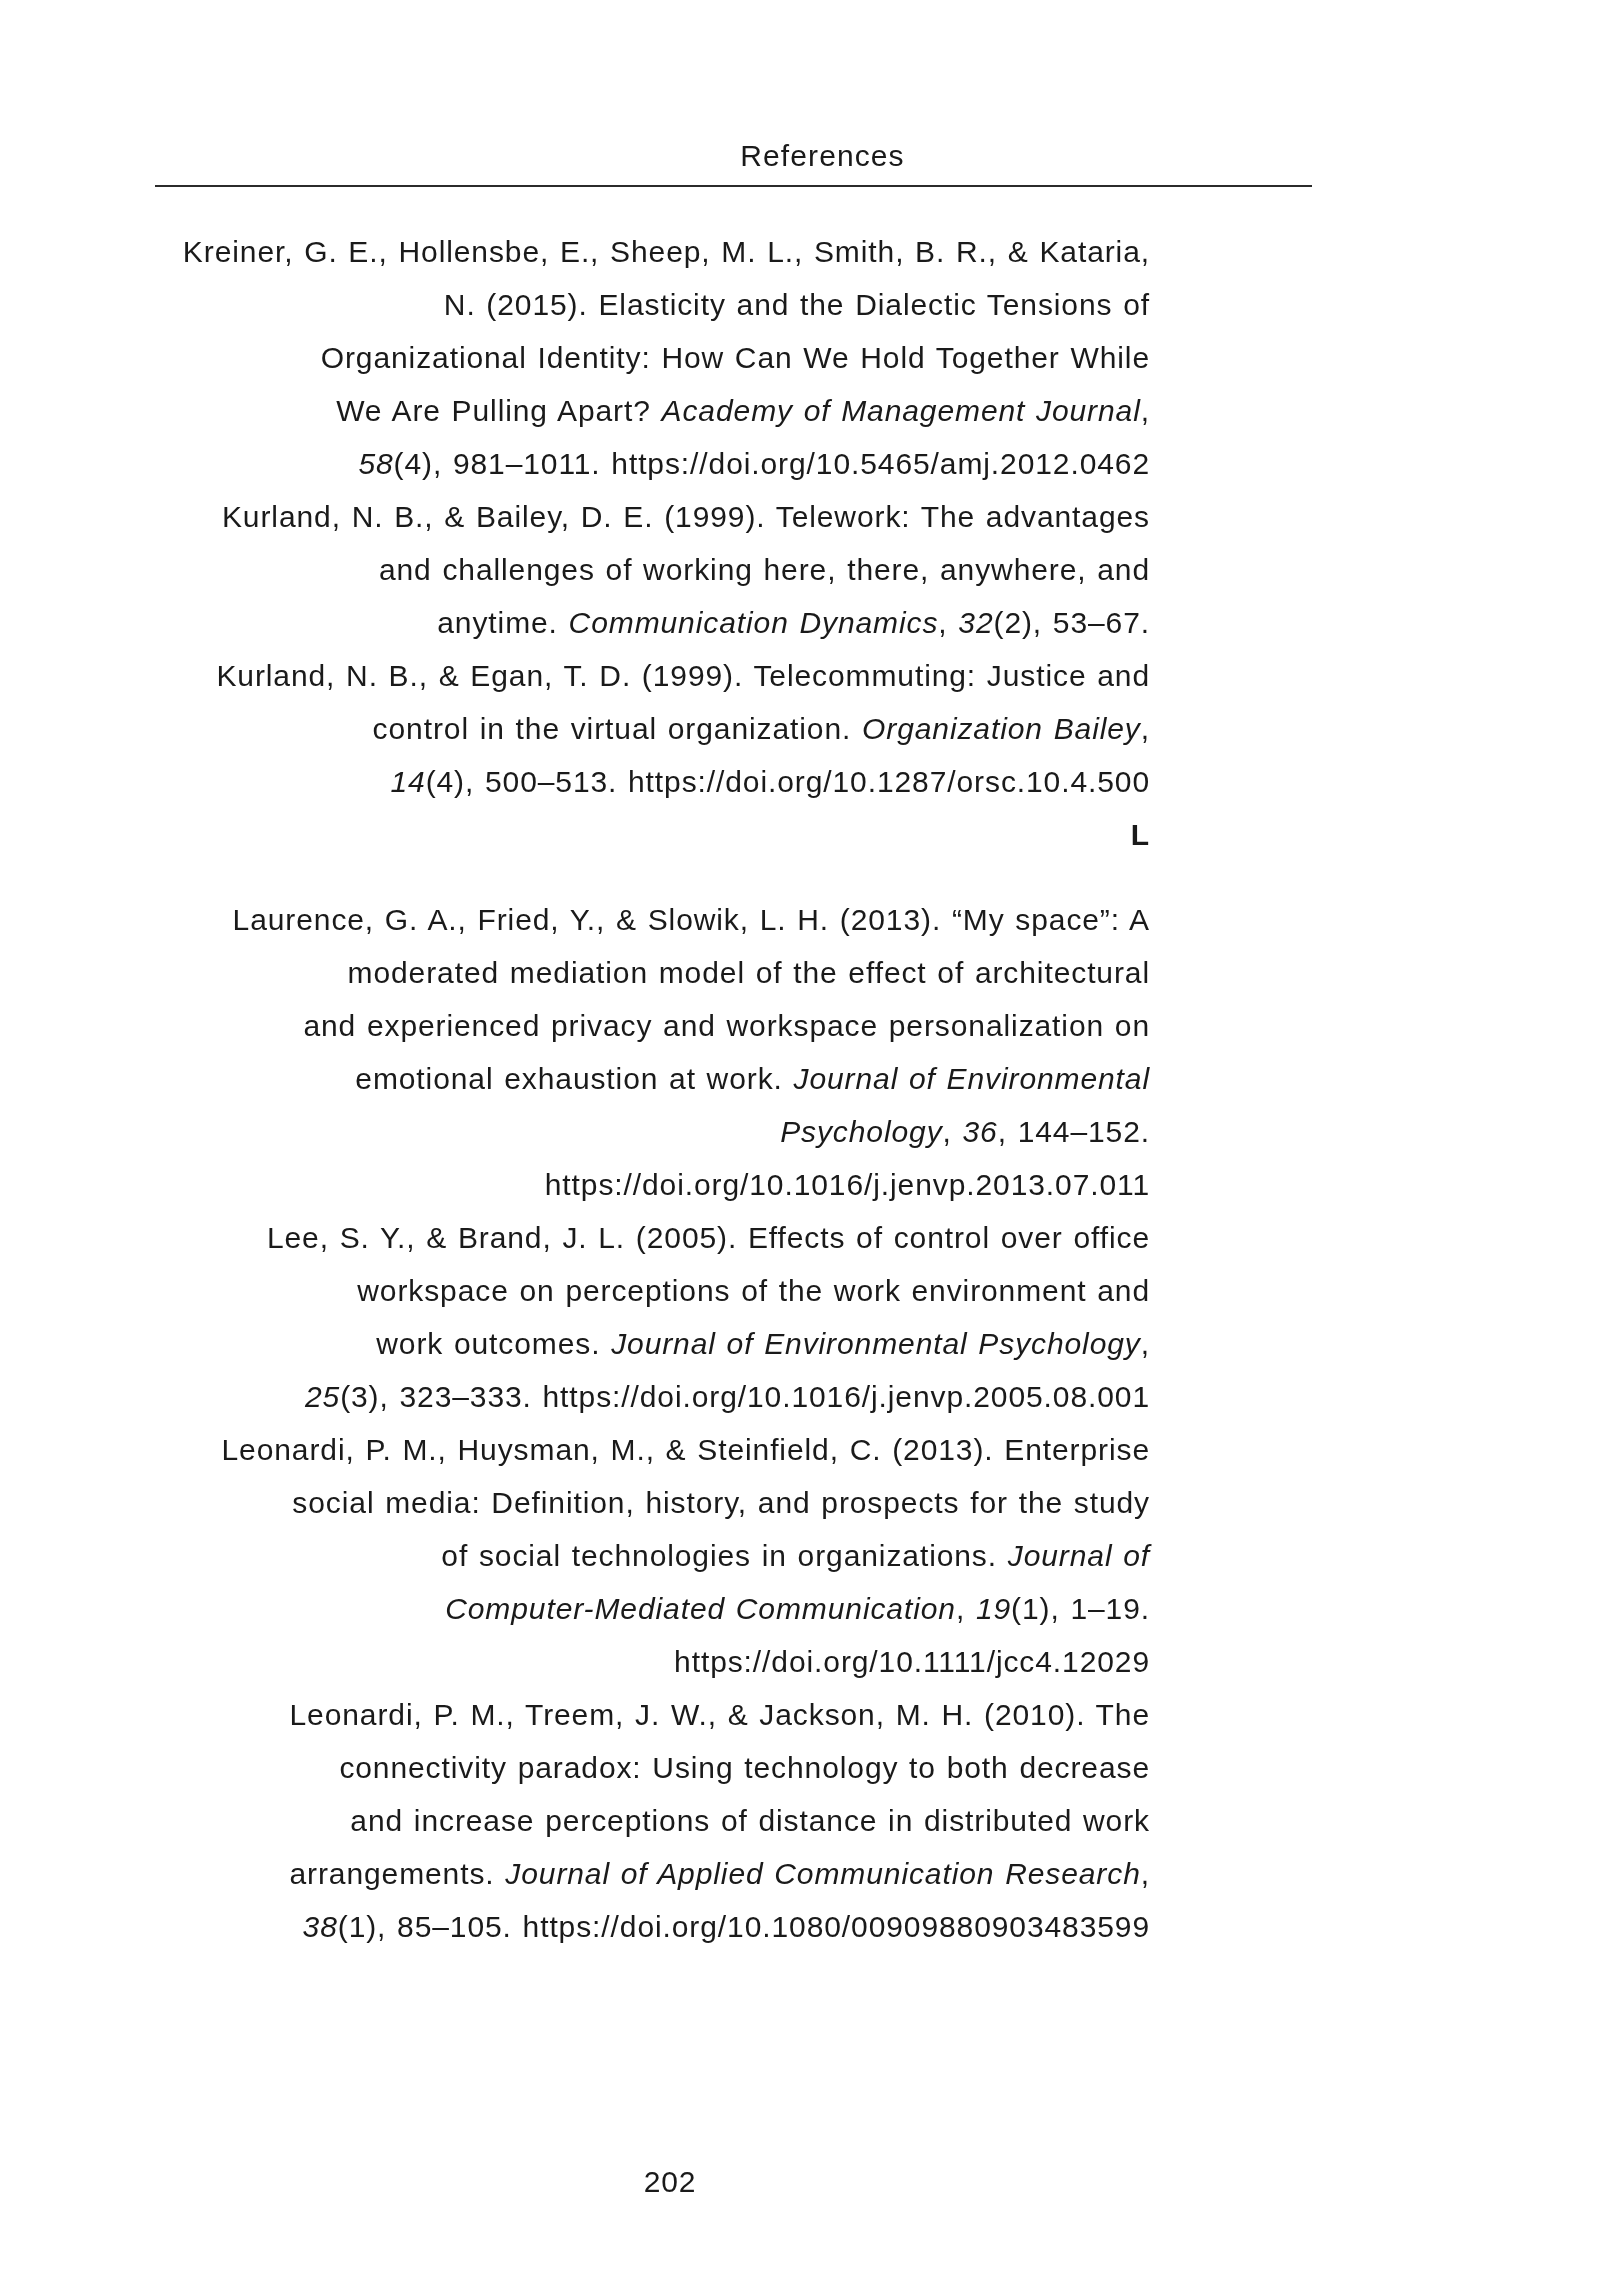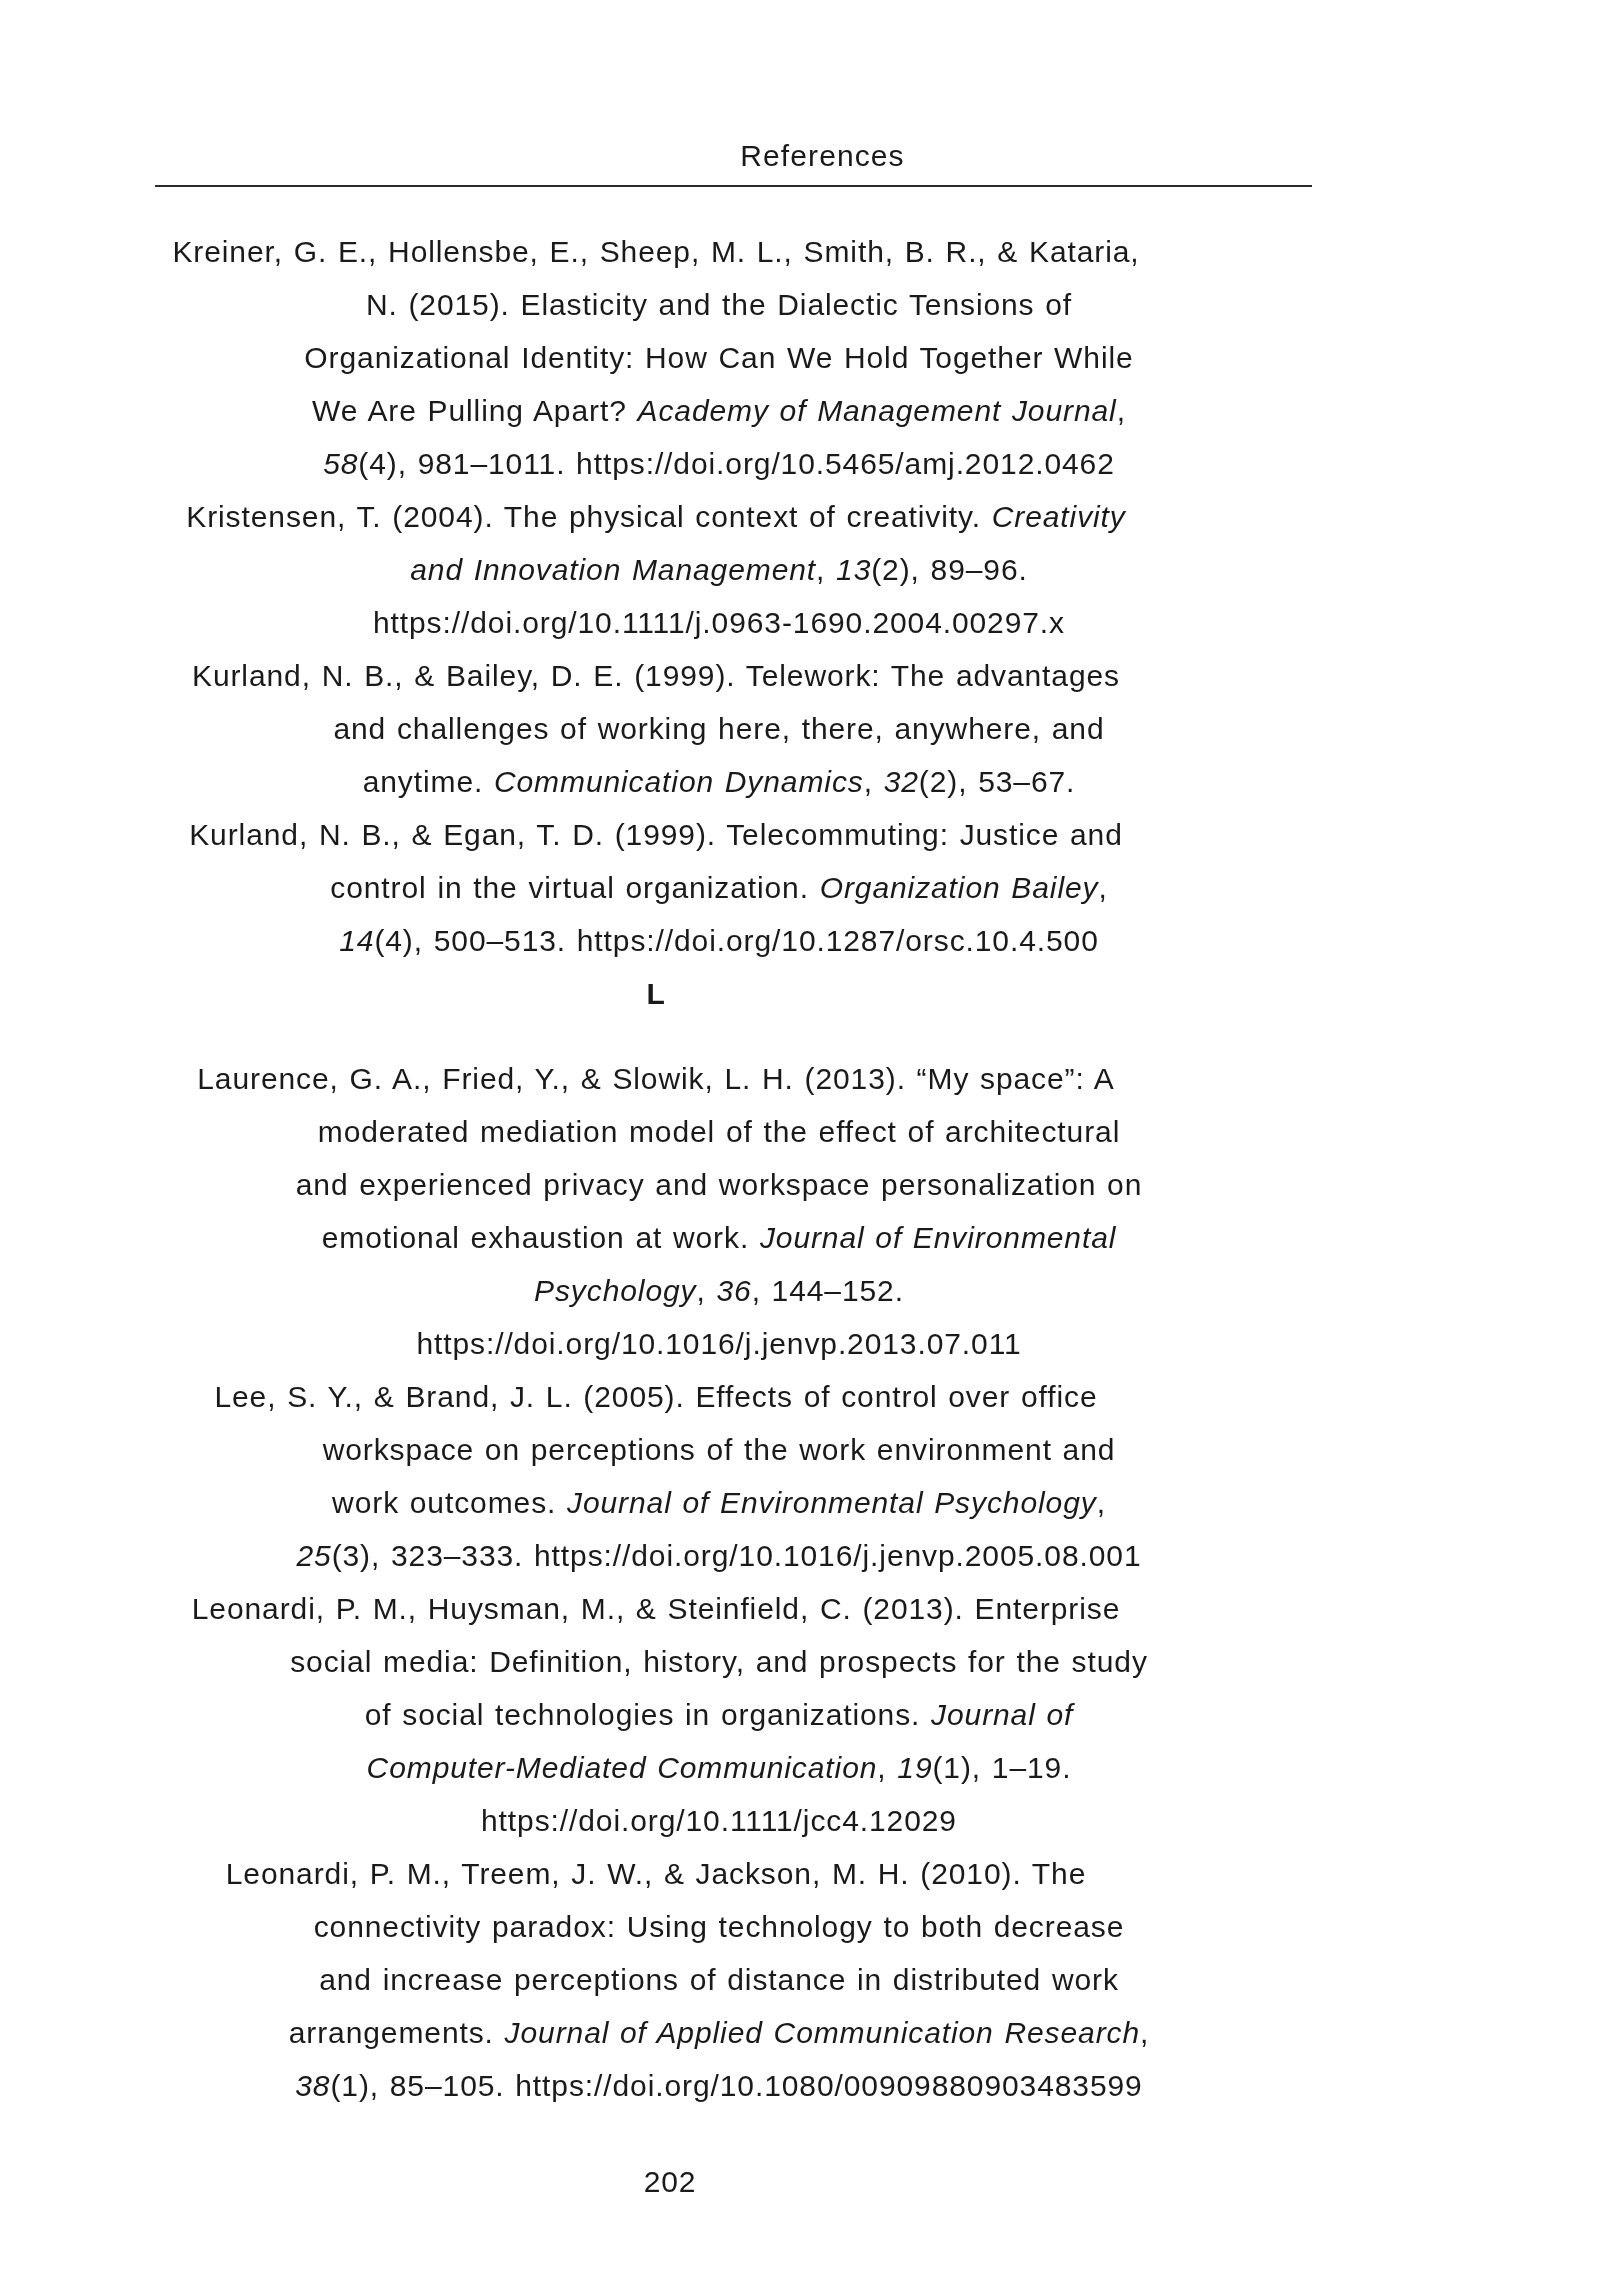--- a/index.html
+++ b/index.html
@@ -32,21 +32,21 @@
     margin-top: 10.7px;
     height: 0;
     border-top: 2.3px solid #2b2b2b;
   }
   .refs {
     margin: 38px 162px 0 162px;
     font-size: 30px;
     line-height: 53px;
     letter-spacing: 0.9px;
     word-spacing: 1.5px;
-    text-align: center;
+    text-align: right;
   }
   .ref-entry {
     padding-left: 126px;
     text-indent: -126px;
   }
   .ref-entry .italic {
     font-style: italic;
   }
   .section-letter {
     font-weight: 700;
@@ -67,21 +67,20 @@
 <body>
 
 <div class="page">
   <div class="header">
     <div class="header-title">References</div>
     <div class="header-rule"></div>
   </div>
 
   <div class="refs">
       <div class="ref-entry"><span class="plain">Kreiner, G. E., Hollensbe, E., Sheep, M. L., Smith, B. R., &amp; Kataria, N. (2015). Elasticity and the Dialectic Tensions of Organizational Identity: How Can We Hold Together While We Are Pulling Apart? </span><span class="italic">Academy of Management Journal</span><span class="plain">, </span><span class="italic">58</span><span class="plain">(4), 981–1011. https://doi.org/10.5465/amj.2012.0462</span></div>
-      <div class="ref-entry"><span class="plain">Kristensen, T. (2004). The physical context of creativity. </span><span class="italic">Creativity and Innovation Management</span><span class="plain">, </span><span class="italic">13</span><span class="plain">(2), 89–96. https://doi.org/10.1111/j.0963-1690.2004.00297.x</span></div>
       <div class="ref-entry"><span class="plain">Kurland, N. B., &amp; Bailey, D. E. (1999). Telework: The advantages and challenges of working here, there, anywhere, and anytime. </span><span class="italic">Communication Dynamics</span><span class="plain">, </span><span class="italic">32</span><span class="plain">(2), 53–67.</span></div>
       <div class="ref-entry"><span class="plain">Kurland, N. B., &amp; Egan, T. D. (1999). Telecommuting: Justice and control in the virtual organization. </span><span class="italic">Organization Bailey</span><span class="plain">, </span><span class="italic">14</span><span class="plain">(4), 500–513. https://doi.org/10.1287/orsc.10.4.500</span></div>
       <div class="section-letter">L</div>
       <div class="ref-entry"><span class="plain">Laurence, G. A., Fried, Y., &amp; Slowik, L. H. (2013). “My space”: A moderated mediation model of the effect of architectural and experienced privacy and workspace personalization on emotional exhaustion at work. </span><span class="italic">Journal of Environmental Psychology</span><span class="plain">, </span><span class="italic">36</span><span class="plain">, 144–152. https://doi.org/10.1016/j.jenvp.2013.07.011</span></div>
       <div class="ref-entry"><span class="plain">Lee, S. Y., &amp; Brand, J. L. (2005). Effects of control over office workspace on perceptions of the work environment and work outcomes. </span><span class="italic">Journal of Environmental Psychology</span><span class="plain">, </span><span class="italic">25</span><span class="plain">(3), 323–333. https://doi.org/10.1016/j.jenvp.2005.08.001</span></div>
       <div class="ref-entry"><span class="plain">Leonardi, P. M., Huysman, M., &amp; Steinfield, C. (2013). Enterprise social media: Definition, history, and prospects for the study of social technologies in organizations. </span><span class="italic">Journal of Computer-Mediated Communication</span><span class="plain">, </span><span class="italic">19</span><span class="plain">(1), 1–19. https://doi.org/10.1111/jcc4.12029</span></div>
       <div class="ref-entry"><span class="plain">Leonardi, P. M., Treem, J. W., &amp; Jackson, M. H. (2010). The connectivity paradox: Using technology to both decrease and increase perceptions of distance in distributed work arrangements. </span><span class="italic">Journal of Applied Communication Research</span><span class="plain">, </span><span class="italic">38</span><span class="plain">(1), 85–105. https://doi.org/10.1080/00909880903483599</span></div>
     </div>
 
   <div class="footer">202</div>

